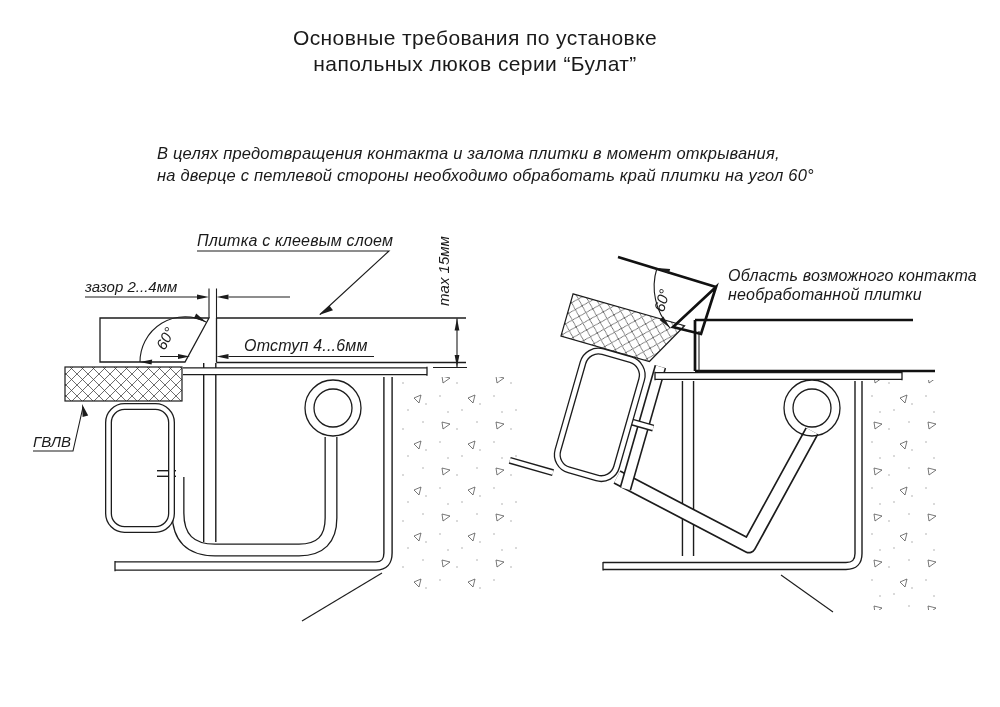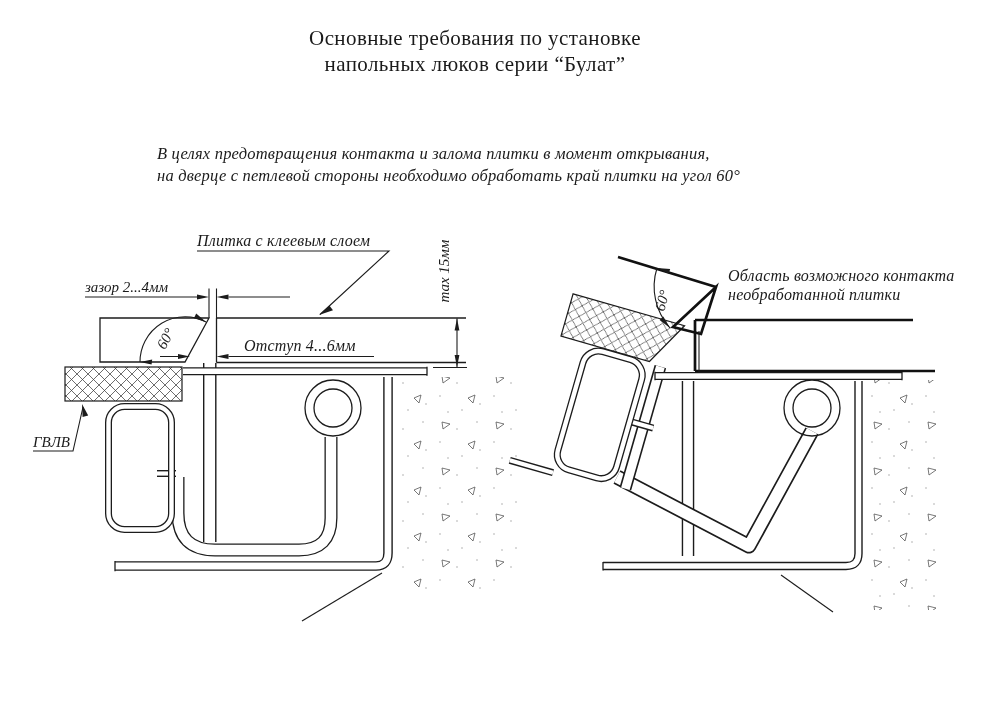--- a/index.html
+++ b/index.html
@@ -1,17 +1,17 @@
 <!DOCTYPE html>
 <html><head>
 <meta charset="utf-8">
 <style>
   html,body{margin:0;padding:0;background:#fff;}
   #stage{position:relative;width:1000px;height:707px;background:#ffffff;overflow:hidden;
-         font-family:Liberation Serif, serif;}
+         font-family:Liberation Sans, sans-serif;}
   svg{position:absolute;left:0;top:0;}
   text{fill:#1a1a1a;}
   .t-title{font-size:21px;letter-spacing:.4px;}
   .t-note{font-size:16.5px;font-style:italic;letter-spacing:.2px;}
   .t-label{font-size:16px;font-style:italic;letter-spacing:.2px;}
   .t-dim{font-size:15px;font-style:italic;}
   .ln{stroke:#1c1c1c;stroke-width:1.3;fill:none;}
   .ln-thin{stroke:#1c1c1c;stroke-width:1.1;fill:none;}
   .ln-thick{stroke:#111;stroke-width:2.7;fill:none;}
   .arr{fill:#1c1c1c;stroke:none;}

